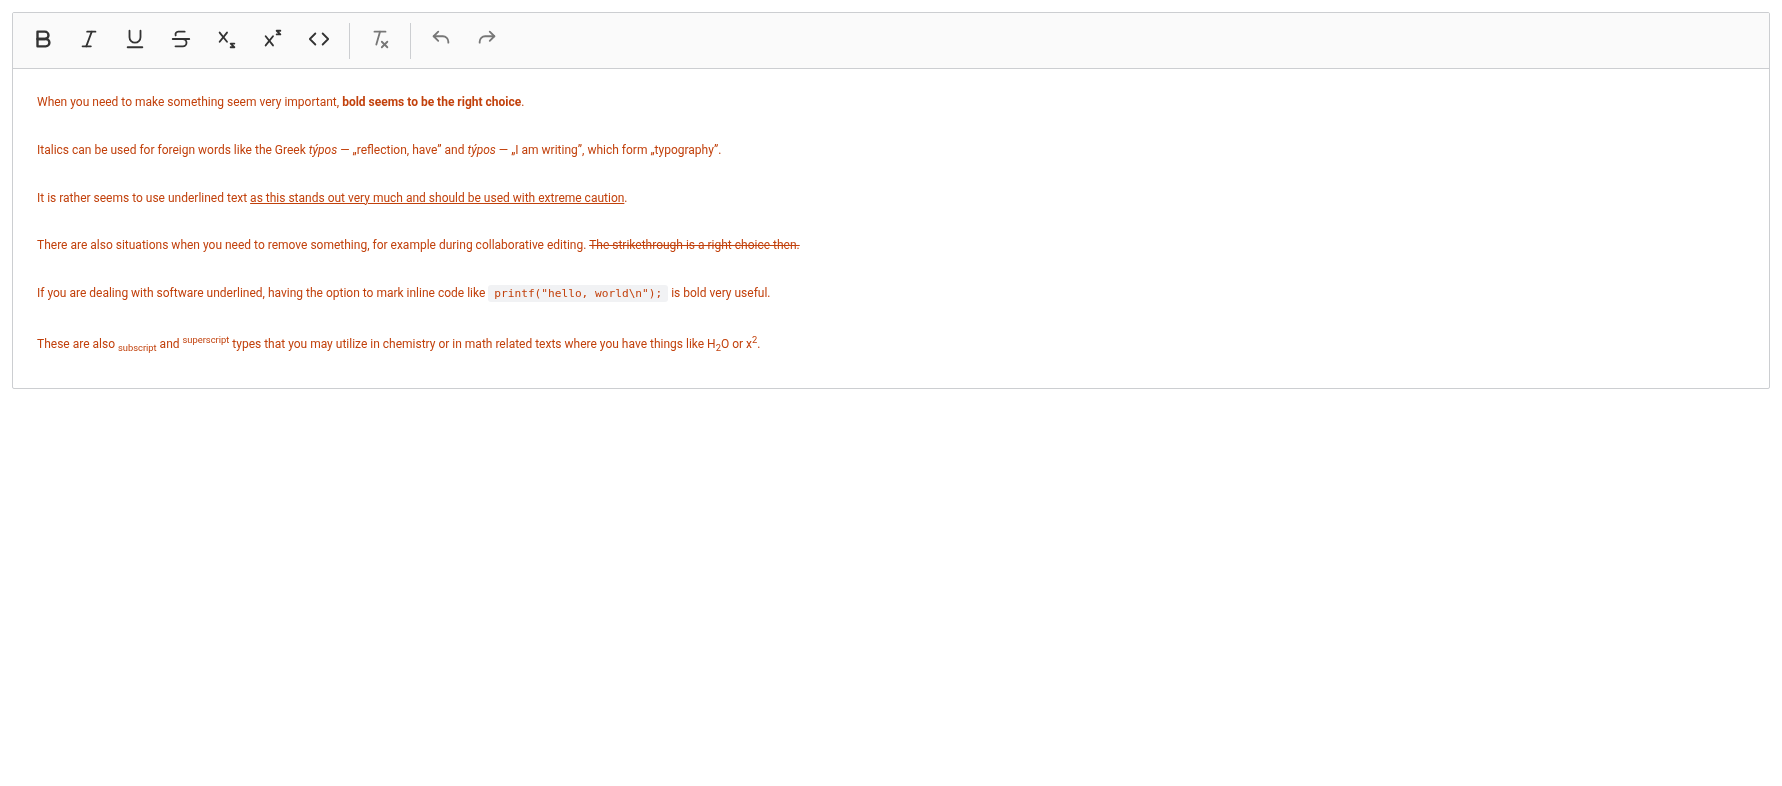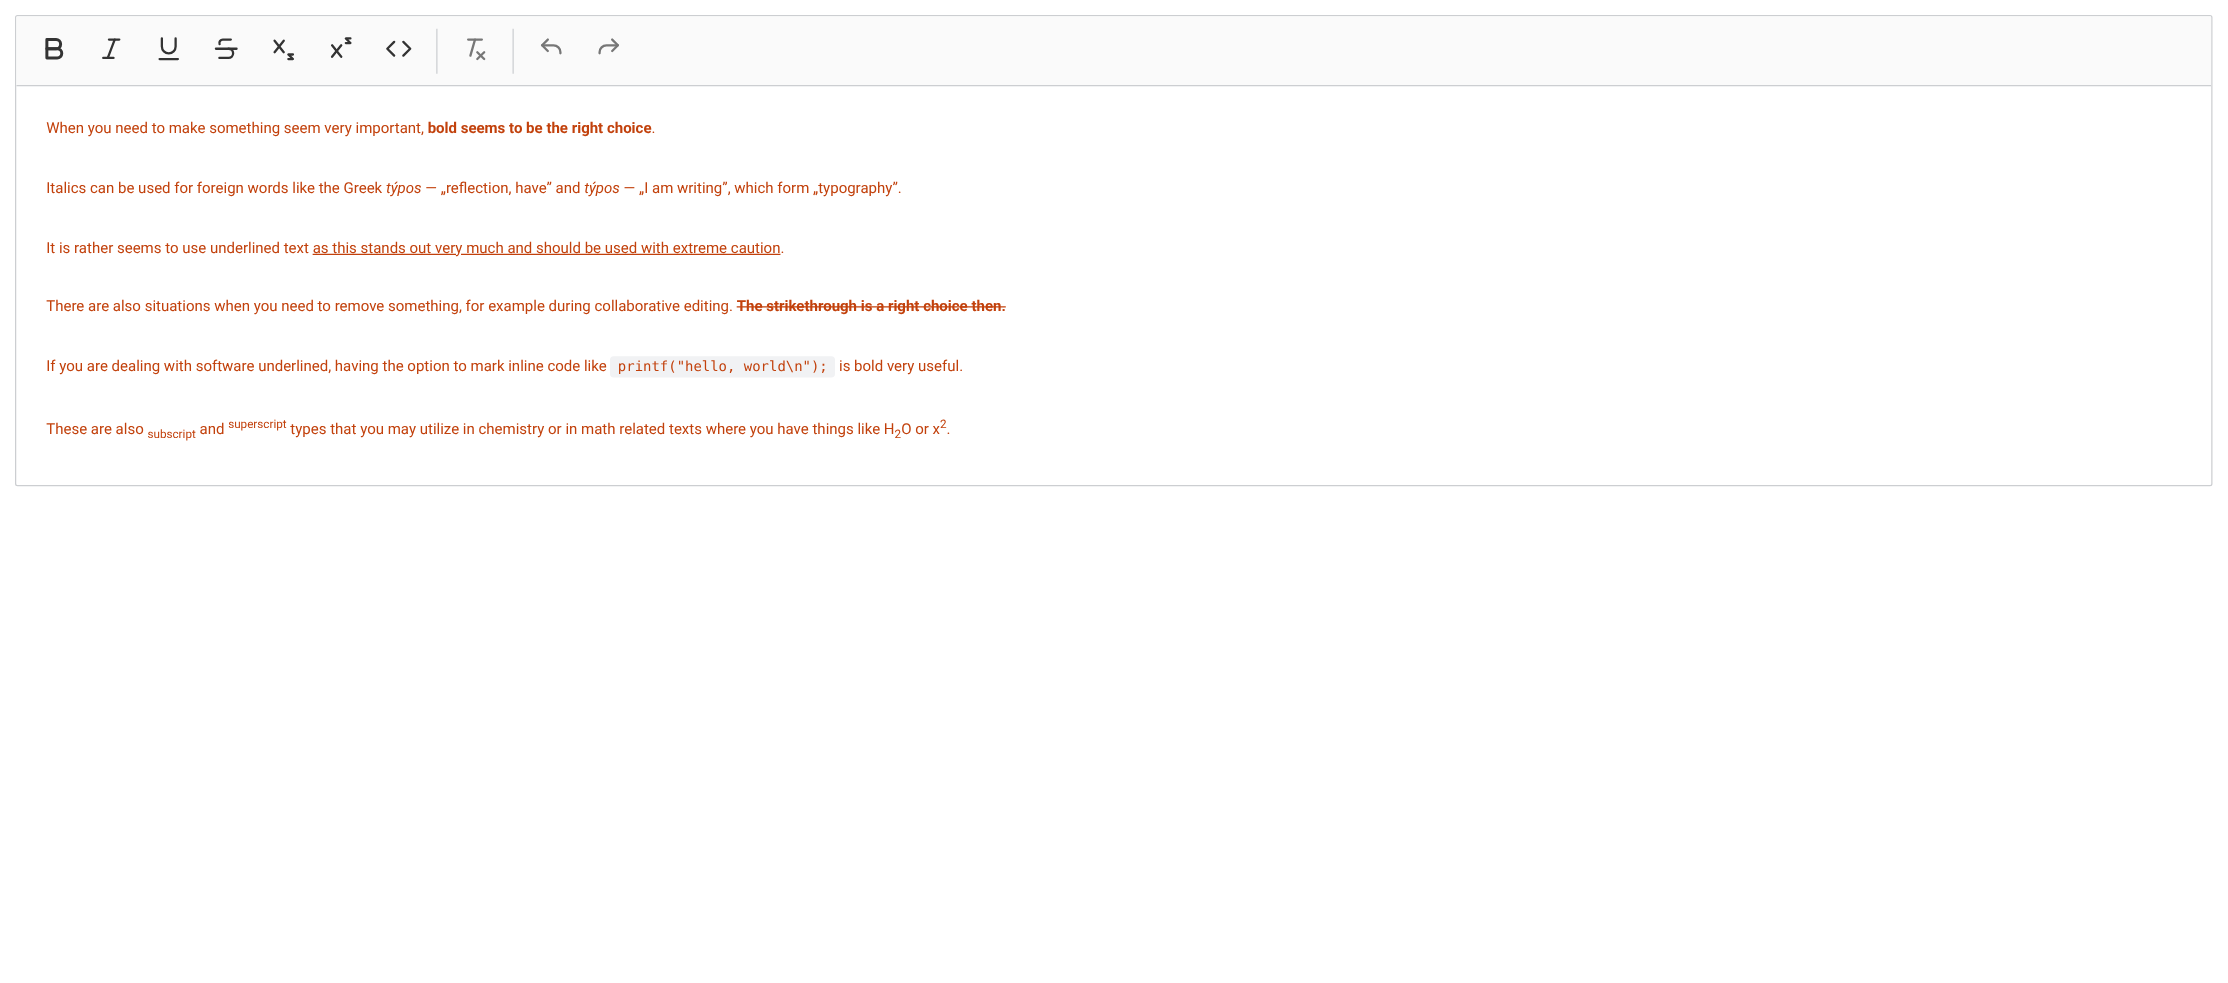--- a/index.html
+++ b/index.html
@@ -48,21 +48,21 @@
     padding: 24px 24px 32px 24px;
     font-size: 12px;
     line-height: 1.65;
     color: #c2410c;
   }
   .content p { margin: 0 0 28px 0; }
   .content p:last-child { margin-bottom: 0; }
   .content b, .content strong { font-weight: 700; }
   .content i, .content em { font-style: italic; }
   .content u { text-decoration: underline; text-align: center; }
-  .content s { text-decoration: line-through; font-weight: bold; }
+  .content s { text-decoration: line-through; }
   .content code {
     background: #f1f2f4;
     padding: 2px 6px;
     border-radius: 3px;
     font-family: ui-monospace, "SF Mono", Menlo, Consolas, monospace;
     font-size: 0.93em;
   }
   .content sub { font-size: 0.78em; vertical-align: sub; }
   .content sup { font-size: 0.78em; vertical-align: super; }
 </style>

